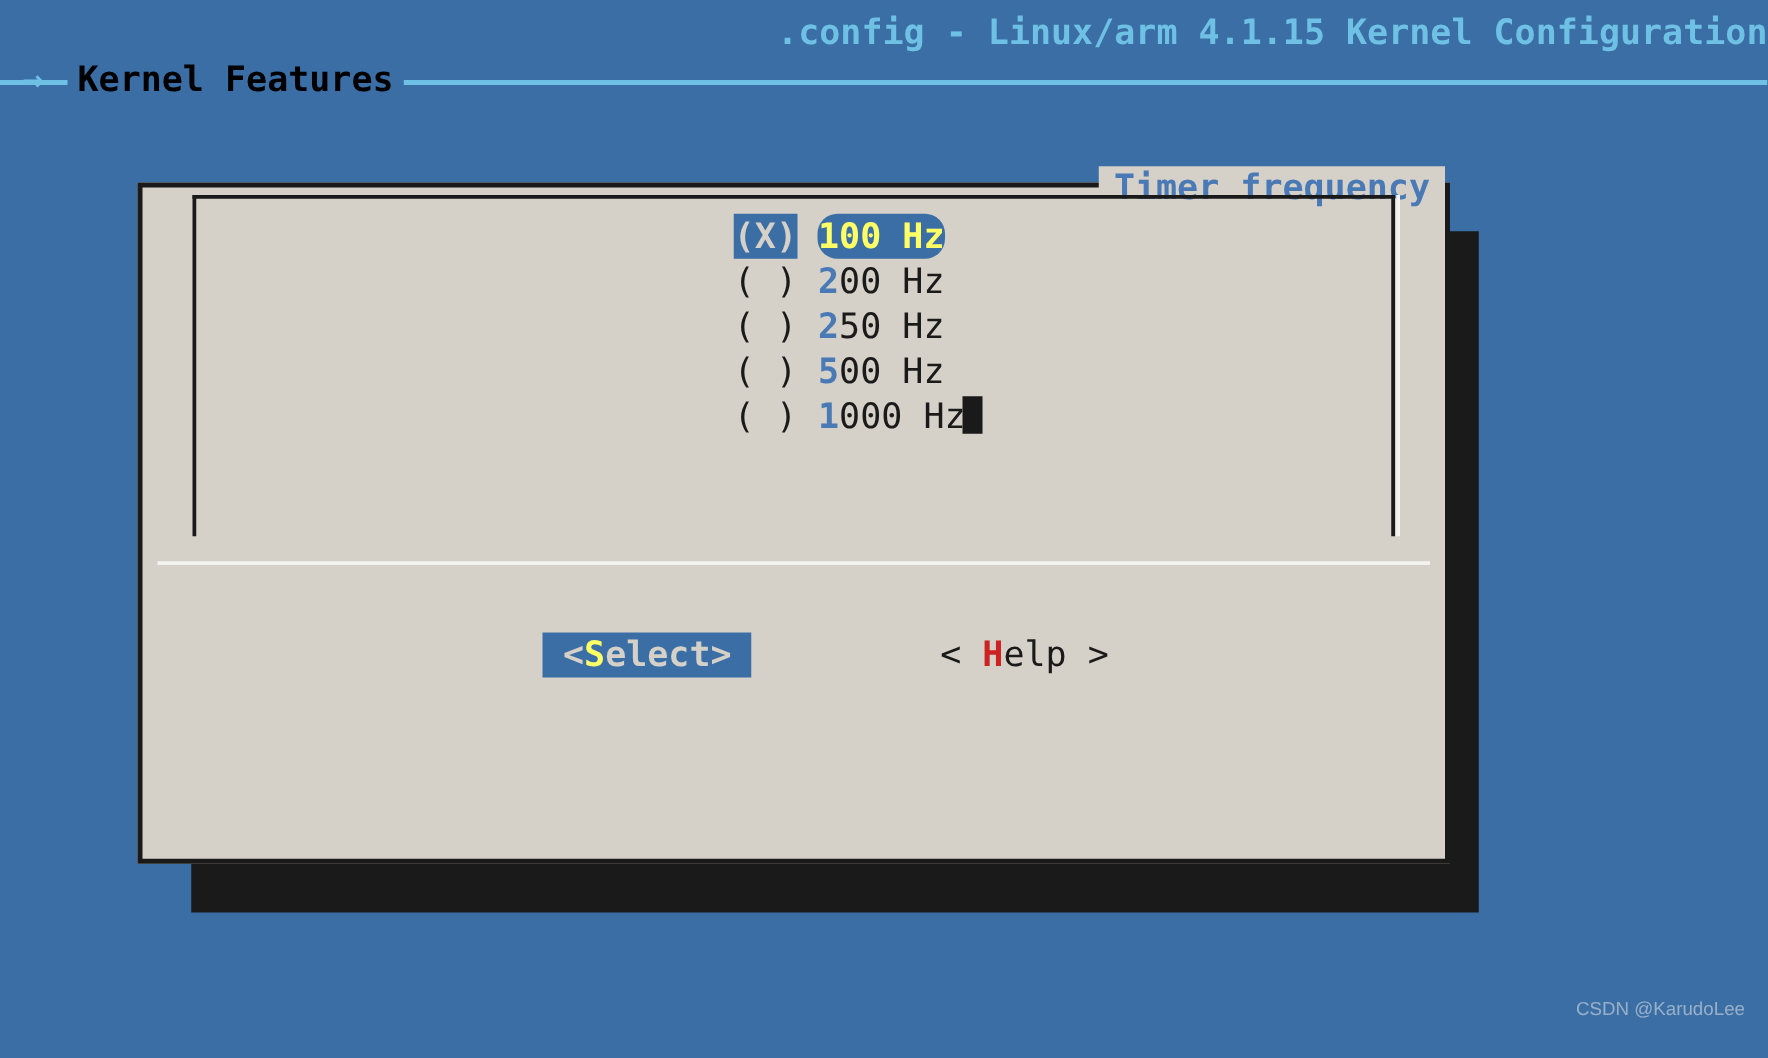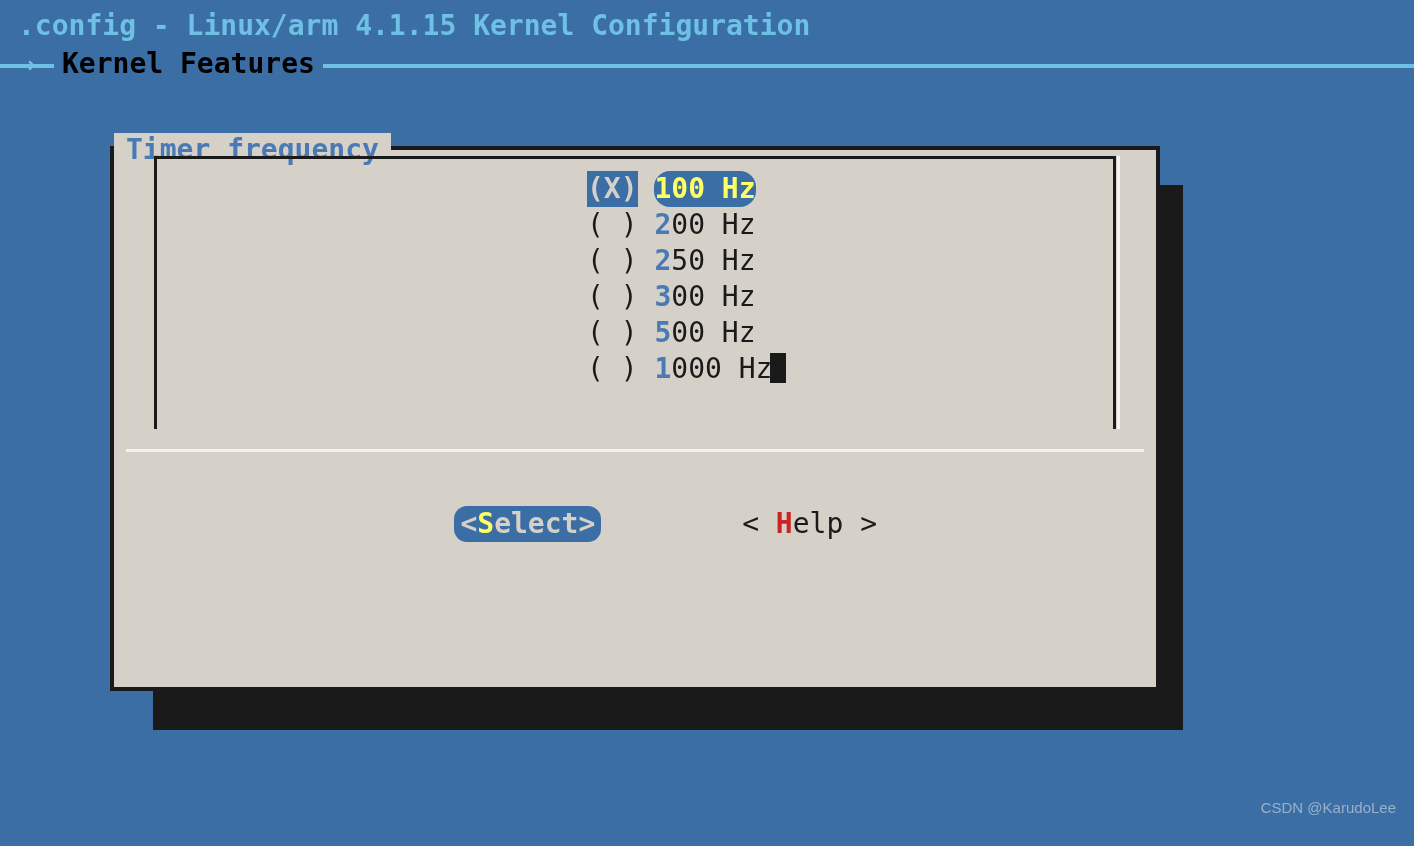--- a/index.html
+++ b/index.html
@@ -8,20 +8,21 @@
     font-family:"DejaVu Sans Mono","Liberation Mono","Consolas",monospace;
     font-size:28px;
     line-height:36px;
     -webkit-font-smoothing:antialiased;
   }
   .top-title{
     color:#6ec1e4;
     font-weight:bold;
     padding:8px 0 0 18px;
     white-space:pre;
+    text-align:right;
   }
   .breadcrumb-row{
     position:relative;
     height:36px;
     margin-top:2px;
   }
   .breadcrumb-row .arrow{
     position:absolute;left:18px;top:0;color:#6ec1e4;font-weight:bold;
   }
   .breadcrumb-row .crumb{
@@ -43,21 +44,21 @@
     position:absolute;
     left:110px;top:146px;
     width:1050px;height:545px;
     background:#d5d0c8;
     border:4px solid #1a1a1a;
     box-sizing:border-box;
   }
   .dialog-title{
     position:absolute;
     top:-18px;left:0;right:0;
-    text-align:left;
+    text-align:right;
     color:#4a7ab5;
     font-weight:bold;
   }
   .dialog-title span{
     background:#d5d0c8;padding:0 12px;
   }
   .instructions{
     color:#1a1a1a;
     padding:32px 24px 6px 24px;
     white-space:pre-wrap;
@@ -98,22 +99,21 @@
     margin:20px 12px 0 12px;
     height:3px;background:#f5f3ef;
   }
   .btnrow{
     text-align:center;
     margin-top:18px;
     white-space:pre;
   }
   .btn{
     display:inline-block;
-    padding:0 6px;
-    border-radius:13px;
+    padding:0 16px;
   }
   .btn.active{
     background:#3a6ea5;color:#d5d0c8;font-weight:bold;
   }
   .btn.active .bhk{color:#ffff66;}
   .btn.inactive{color:#1a1a1a;}
   .btn.inactive .bhk{color:#c22;font-weight:bold;}
   .watermark{
     position:absolute;right:18px;bottom:20px;
     color:rgba(230,230,230,.55);
@@ -139,21 +139,20 @@
     <span>Timer frequency</span>
   </div>
 
 
   <div class="listbox">
     <div class="inner-right"></div>
     <div id="options">
         <div class="opt selected"><span class="mark">(X)</span> <span class="label"><span class="hk">1</span>00 Hz</span></div>
         <div class="opt"><span class="mark">( )</span> <span class="label"><span class="hk">2</span>00 Hz</span></div>
         <div class="opt"><span class="mark">( )</span> <span class="label"><span class="hk">2</span>50 Hz</span></div>
-        <div class="opt"><span class="mark">( )</span> <span class="label"><span class="hk">3</span>00 Hz</span></div>
         <div class="opt"><span class="mark">( )</span> <span class="label"><span class="hk">5</span>00 Hz</span></div>
         <div class="opt"><span class="mark">( )</span> <span class="label"><span class="hk">1</span>000 Hz</span><span class="cursor"></span></div>
       </div>
   </div>
 
   <div class="btnrow-sep"></div>
 
   <div class="btnrow">
     <span class="btn active"><span>&lt;</span><span class="bhk">S</span><span>elect</span><span>&gt;</span></span><span>        </span><span class="btn inactive"><span>&lt; </span><span class="bhk">H</span><span>elp </span><span>&gt;</span></span>
   </div>

